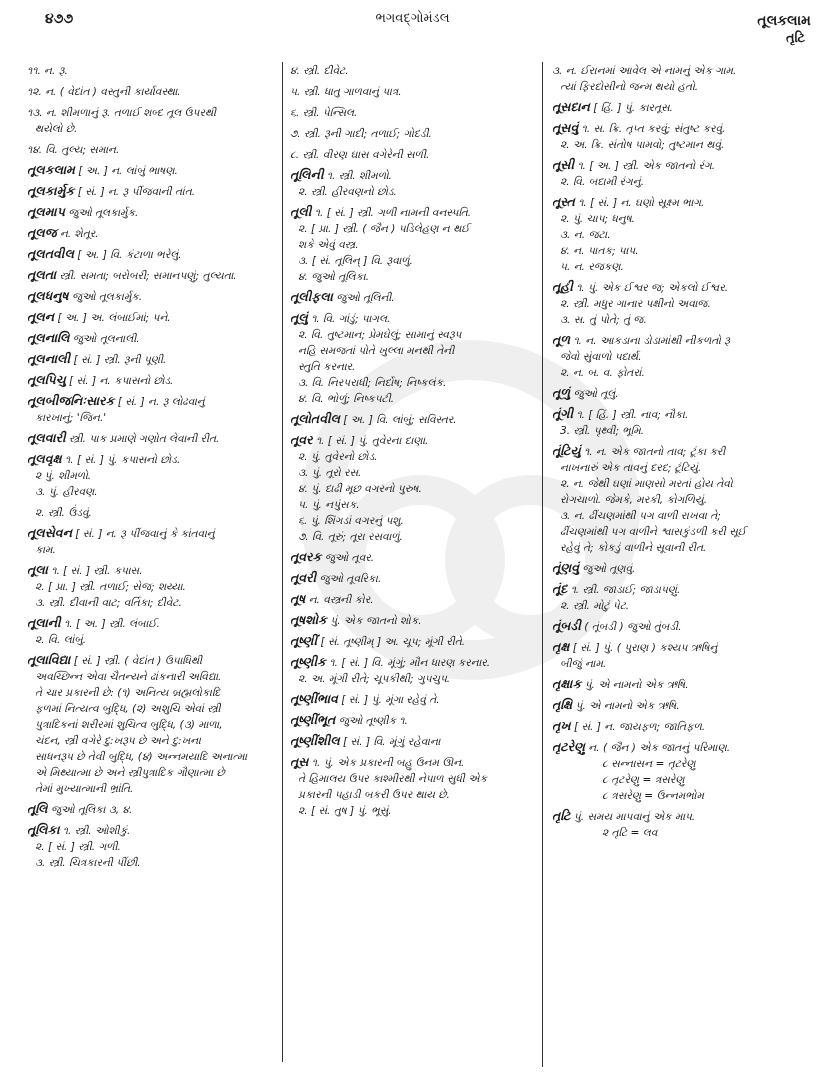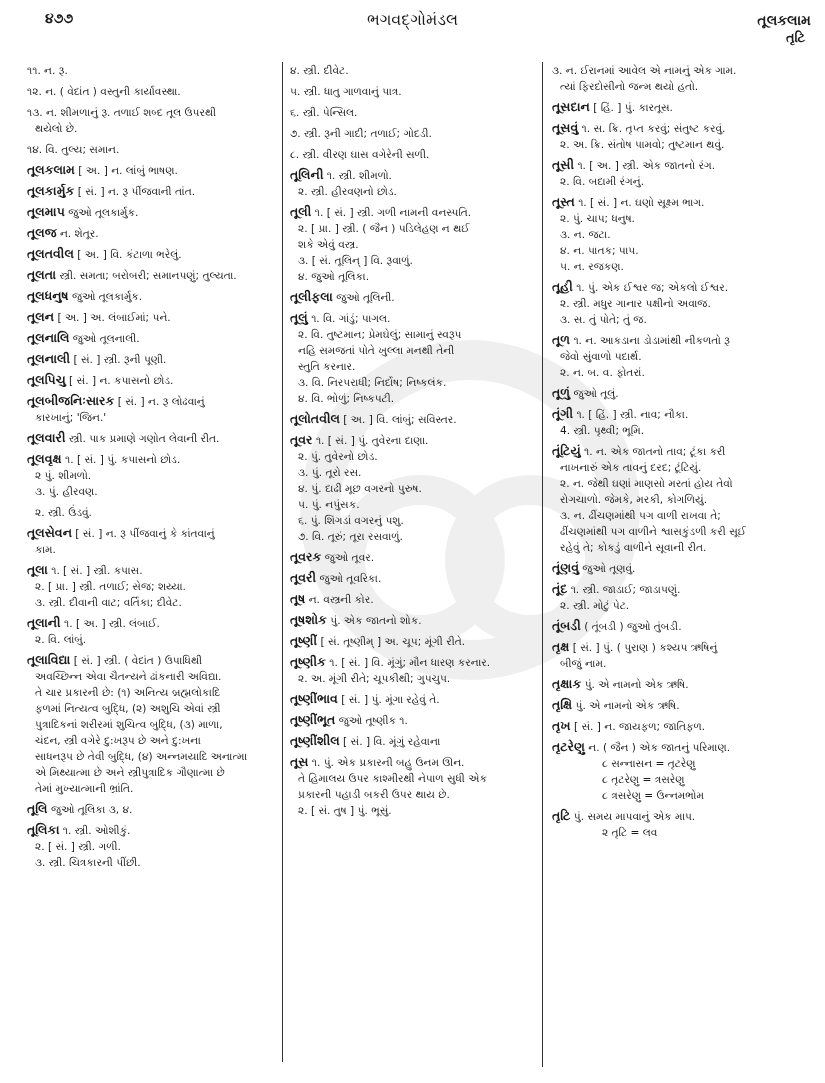--- a/index.html
+++ b/index.html
@@ -2,24 +2,24 @@
 <html><head>
 <meta charset="utf-8">
 <style>
   html, body { margin: 0; padding: 0; background: #ffffff; }
   body { width: 825px; height: 1083px; position: relative; overflow: hidden;
          font-family: "DejaVu Sans", sans-serif; color: #1a1a1a; }
   .watermark { position: absolute; left: 300px; top: 300px; width: 340px; height: 420px;
                pointer-events: none; opacity: 0.06; }
   .hdr { position: absolute; top: 0; left: 0; width: 825px; height: 50px; }
   .pgnum { position: absolute; left: 24px; top: 10px; font-size: 14px; font-weight: bold; margin-left: 21px; }
-  .title { position: absolute; left: 0; width: 825px; top: 10px; text-align: center; font-size: 16px; }
+  .title { position: absolute; left: 0; width: 825px; top: 10px; text-align: center; font-size: 13px; }
   .guide1 { position: absolute; right: 14px; top: 12px; font-size: 14px; font-weight: bold; }
   .guide2 { position: absolute; right: 20px; top: 30px; font-size: 13px; font-weight: bold; }
-  .col { position: absolute; top: 62px; font-size: 10.6px; line-height: 16px; }
+  .col { position: absolute; top: 62px; font-size: 10.6px; line-height: 16px; font-style: italic; }
   .c1 { left: 27px; width: 250px; }
   .c2 { left: 290px; width: 247px; }
   .c3 { left: 552px; width: 262px; }
   .rule { position: absolute; top: 62px; width: 1px; background: #333; }
   .r1 { left: 282px; height: 1000px; }
   .r2 { left: 542px; height: 1005px; }
   .entry { margin-bottom: 5px; }
   .line { text-align: justify; }
   .hw { font-weight: bold; font-size: 12.5px; }
   .sub { padding-left: 8px; }
@@ -255,21 +255,21 @@
     <div class="entry">
       <div class="line"><span class="hw">તૂળ</span> <span>૧. ન. આકડાના ડોડામાંથી નીકળતો રૂ</span></div>
       <div class="line sub"><span>જેવો સુંવાળો પદાર્થ.</span></div>
       <div class="line sub"><span>૨. ન. બ. વ. ફોતરાં.</span></div>
     </div>
     <div class="entry">
       <div class="line"><span class="hw">તૂળું</span> <span>જુઓ તૂલું.</span></div>
     </div>
     <div class="entry">
       <div class="line"><span class="hw">તૂંગી</span> <span>૧. [ હિં. ] સ્ત્રી. નાવ; નૌકા.</span></div>
-      <div class="line sub"><span>4. સ્ત્રી. પૃથ્વી; ભૂમિ.</span></div>
+      <div class="line sub"><span>3. સ્ત્રી. પૃથ્વી; ભૂમિ.</span></div>
     </div>
     <div class="entry">
       <div class="line"><span class="hw">તૂંટિયું</span> <span>૧. ન. એક જાતનો તાવ; ટૂંકા કરી</span></div>
       <div class="line sub"><span>નાખનારું એક તાવનું દરદ; ટૂંટિયું.</span></div>
       <div class="line sub"><span>૨. ન. જેથી ઘણાં માણસો મરતાં હોય તેવો</span></div>
       <div class="line sub"><span>રોગચાળો. જેમકે, મરકી, કોગળિયું.</span></div>
       <div class="line sub"><span>૩. ન. ઢીંચણમાંથી પગ વાળી રાખવા તે;</span></div>
       <div class="line sub"><span>ઢીંચણમાંથી પગ વાળીને શ્વાસકુંડળી કરી સૂઈ</span></div>
       <div class="line sub"><span>રહેવું તે; કોકડું વાળીને સૂવાની રીત.</span></div>
     </div>

